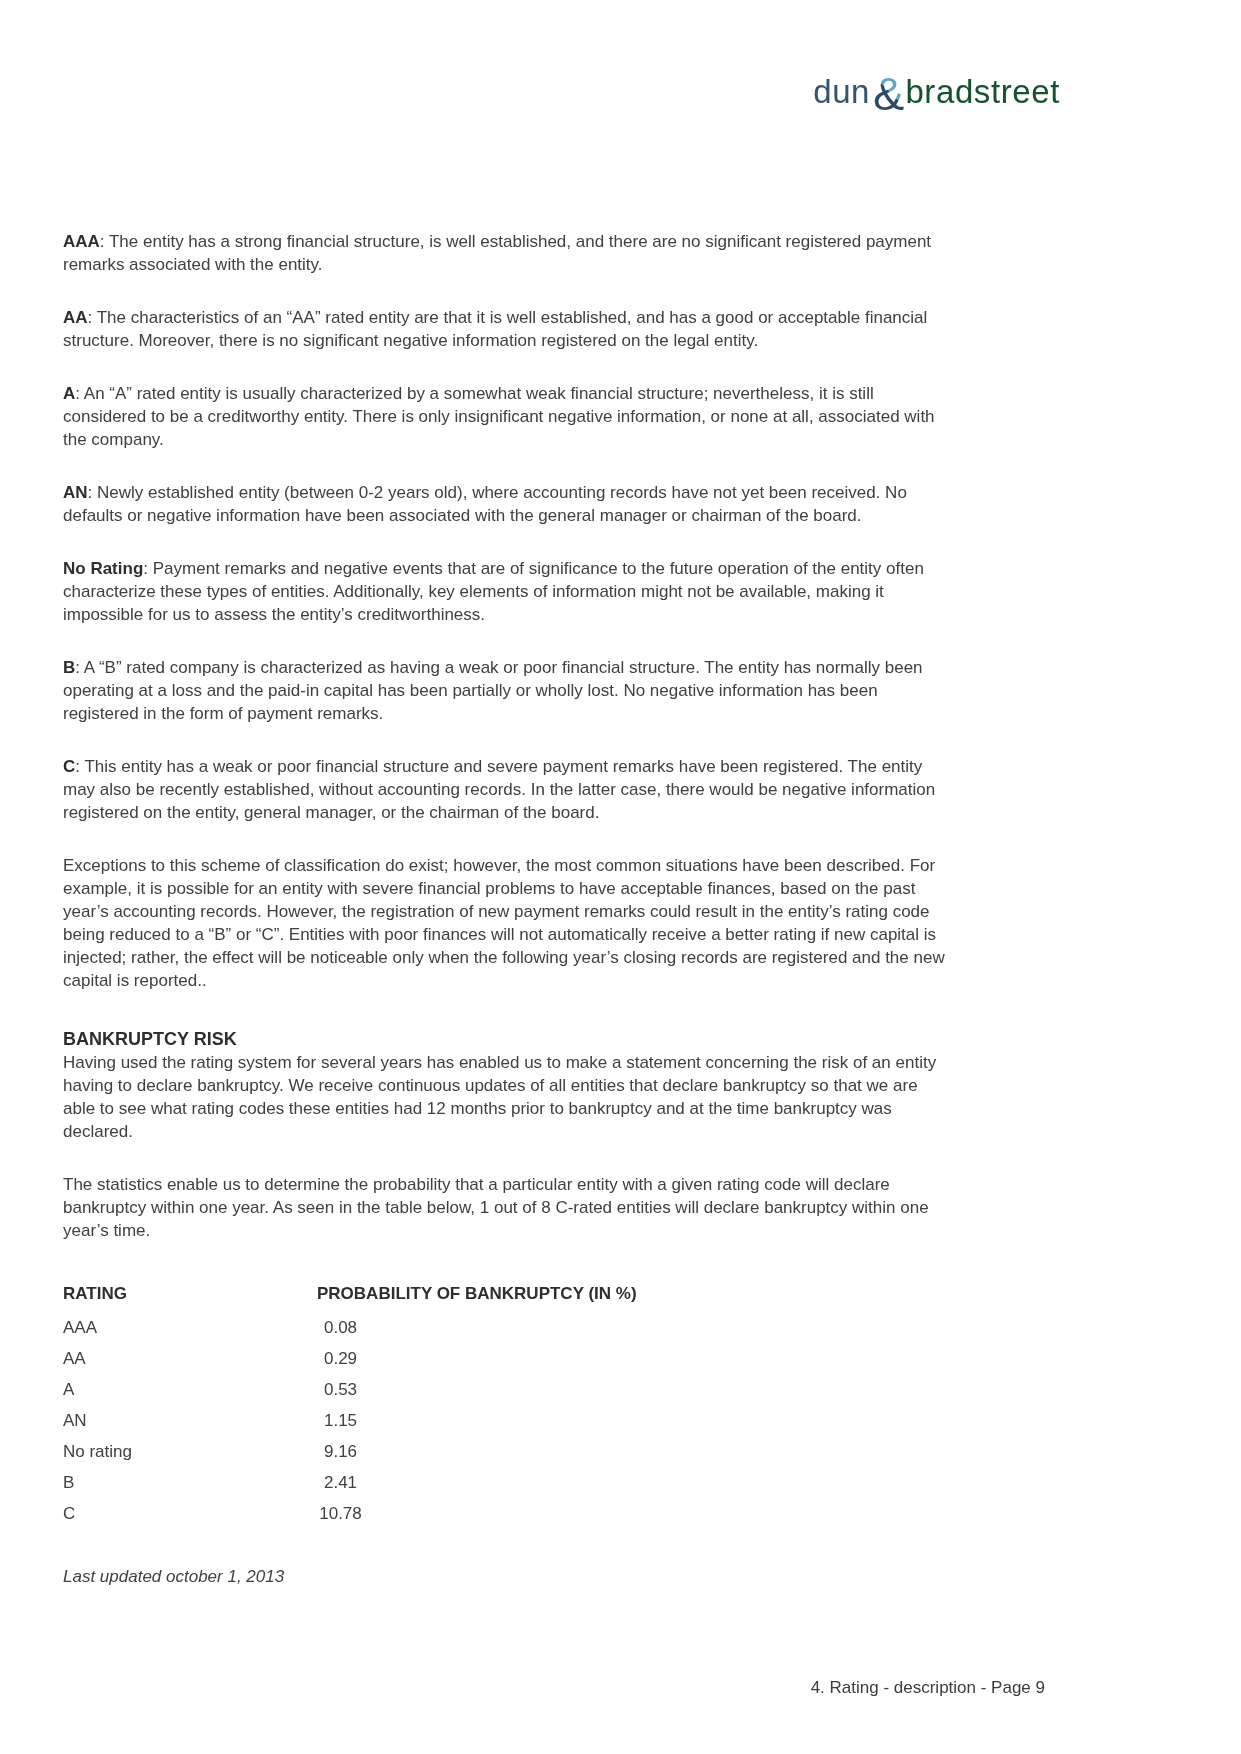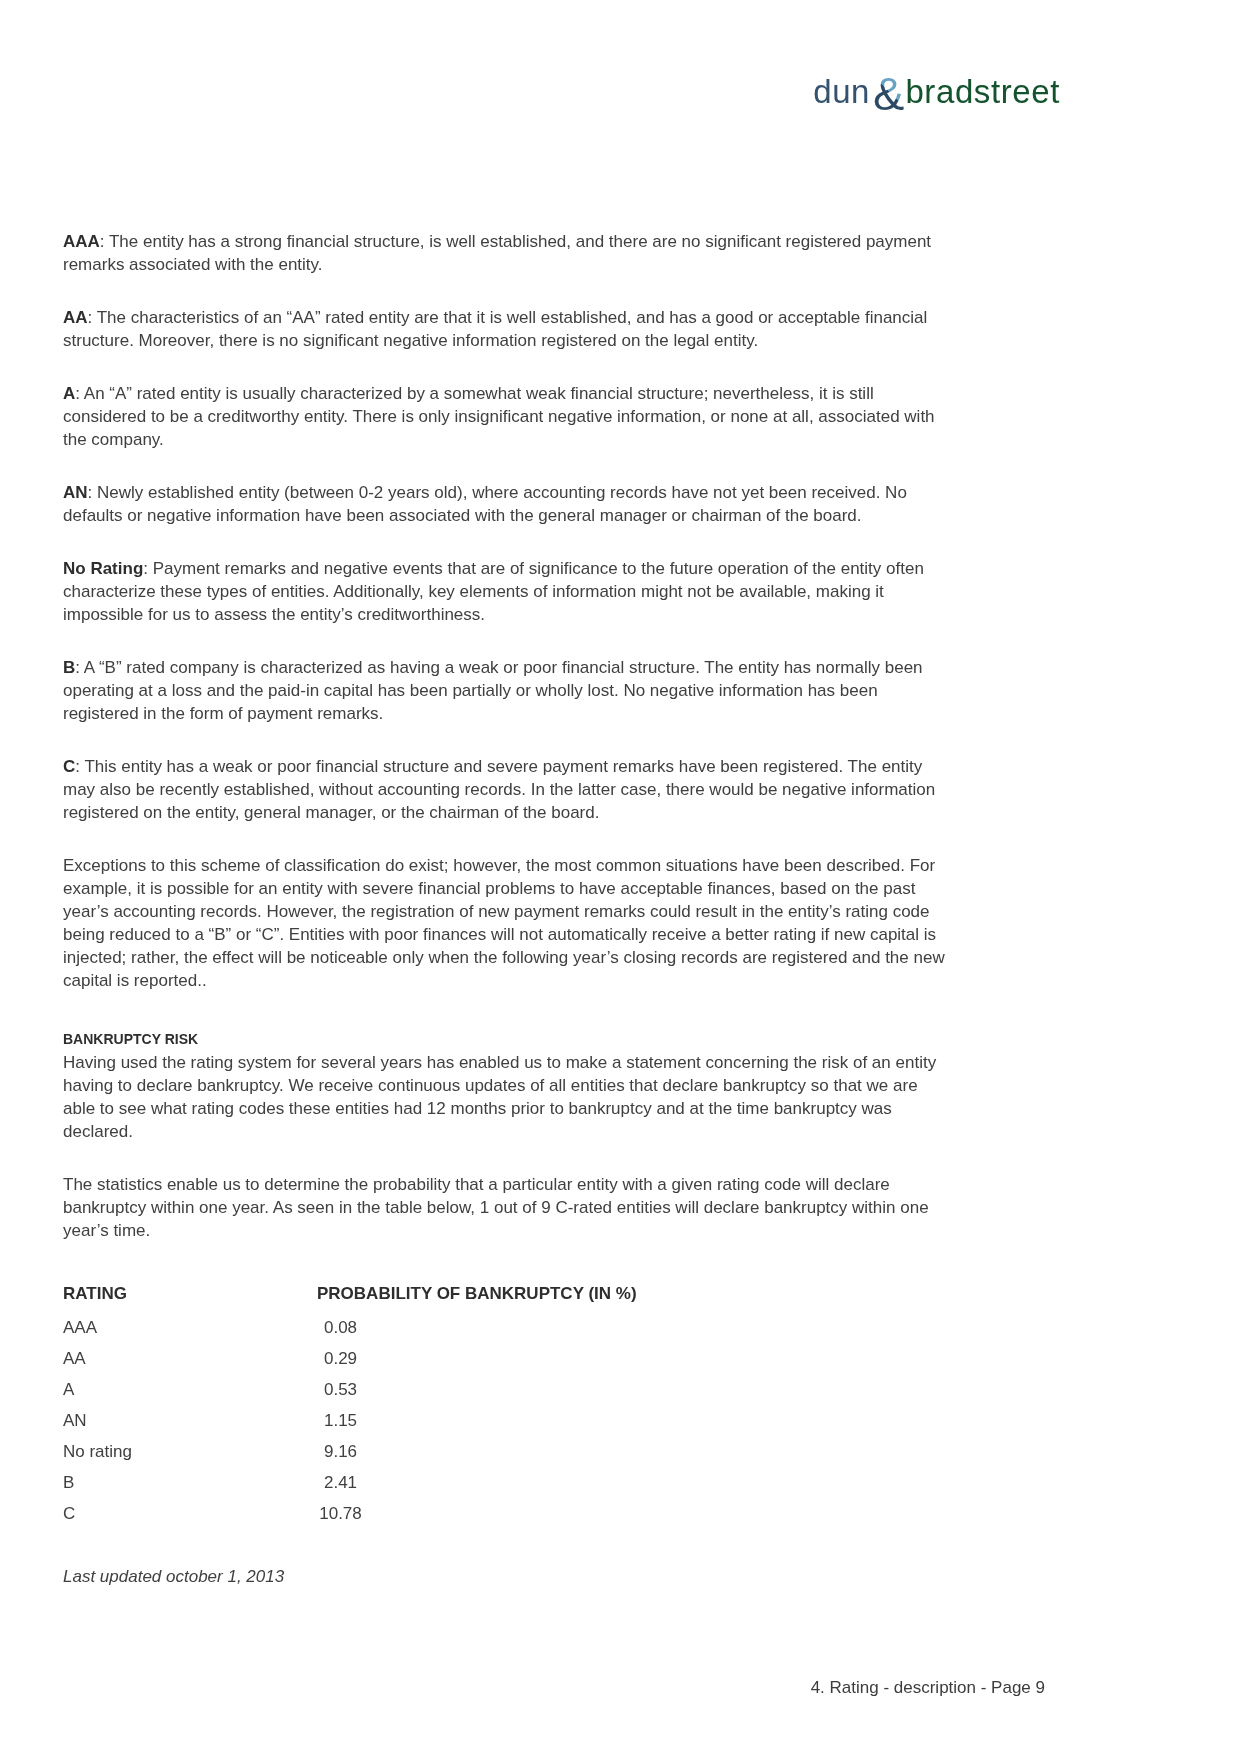--- a/index.html
+++ b/index.html
@@ -50,21 +50,21 @@
   .content {
     position: absolute;
     left: 63px; top: 230px;
     width: 893px;
     font-size: 17px;
     line-height: 23px;
   }
   p.def { margin: 0 8px 30px 0; }
   p.def strong { color: #2e2e2e; }
   h2.heading {
-    font-size: 14px;
+    font-size: 18px;
     line-height: 23px;
     color: #2e2e2e;
     margin: 36px 0 0 0;
     font-weight: bold;
   }
   p.after-heading { margin-top: 0; }
 
   
   .btable { margin-top: 40px; }
   .trow { display: flex; align-items: baseline; margin-bottom: 8px; }
@@ -111,21 +111,21 @@
     <p class="def"><strong>No Rating</strong><span>: Payment remarks  and negative events  that are of significance  to the future operation of the entity often characterize these types of entities. Additionally, key elements of information might not be available, making it impossible for us to assess the entity’s creditworthiness.</span></p>
 
     <p class="def"><strong>B</strong><span>: A “B” rated company is characterized as having a weak or poor financial structure. The entity has normally been operating at a loss and the paid-in capital has been partially or wholly lost. No negative information has been registered in the form of payment remarks.</span></p>
 
     <p class="def"><strong>C</strong><span>: This entity has a weak or poor financial structure and severe payment remarks  have been registered. The entity may also be recently established, without accounting records. In the latter case, there would be negative information registered on the entity, general  manager, or the chairman of the board.</span></p>
 
     <p class="def">Exceptions to this scheme of classification do exist; however, the most common situations have been described. For example, it is possible for an entity with severe financial problems to have acceptable finances, based on the past year’s accounting records. However, the registration of new payment remarks could result in the entity’s rating code being reduced to a “B” or “C”. Entities with poor finances will not automatically receive a better rating if new capital is injected; rather, the effect will be noticeable only when the following year’s closing records are registered and the new capital is reported..</p>
 
     <h2 class="heading">BANKRUPTCY RISK</h2>
     <p class="def after-heading">Having used the rating system for several years has enabled us to make a statement concerning the risk of an entity having to declare bankruptcy. We receive continuous updates of all entities that declare bankruptcy so that we are able to see what rating codes these entities had 12 months prior to bankruptcy and at the time bankruptcy was declared.</p>
-    <p class="def">The statistics enable us to determine the probability that a particular entity with a given rating code will declare bankruptcy within one year. As seen in the table below, 1 out of 9 C-rated entities will declare bankruptcy within one year’s time.</p>
+    <p class="def">The statistics enable us to determine the probability that a particular entity with a given rating code will declare bankruptcy within one year. As seen in the table below, 1 out of 8 C-rated entities will declare bankruptcy within one year’s time.</p>
 
     <div class="btable">
       <div class="trow thead">
         <div class="c1">RATING</div>
         <div class="c2">PROBABILITY OF BANKRUPTCY (IN %)</div>
       </div>
       <div class="trow">
         <div class="c1">AAA</div>
         <div class="c2 num">0.08</div>
       </div>

